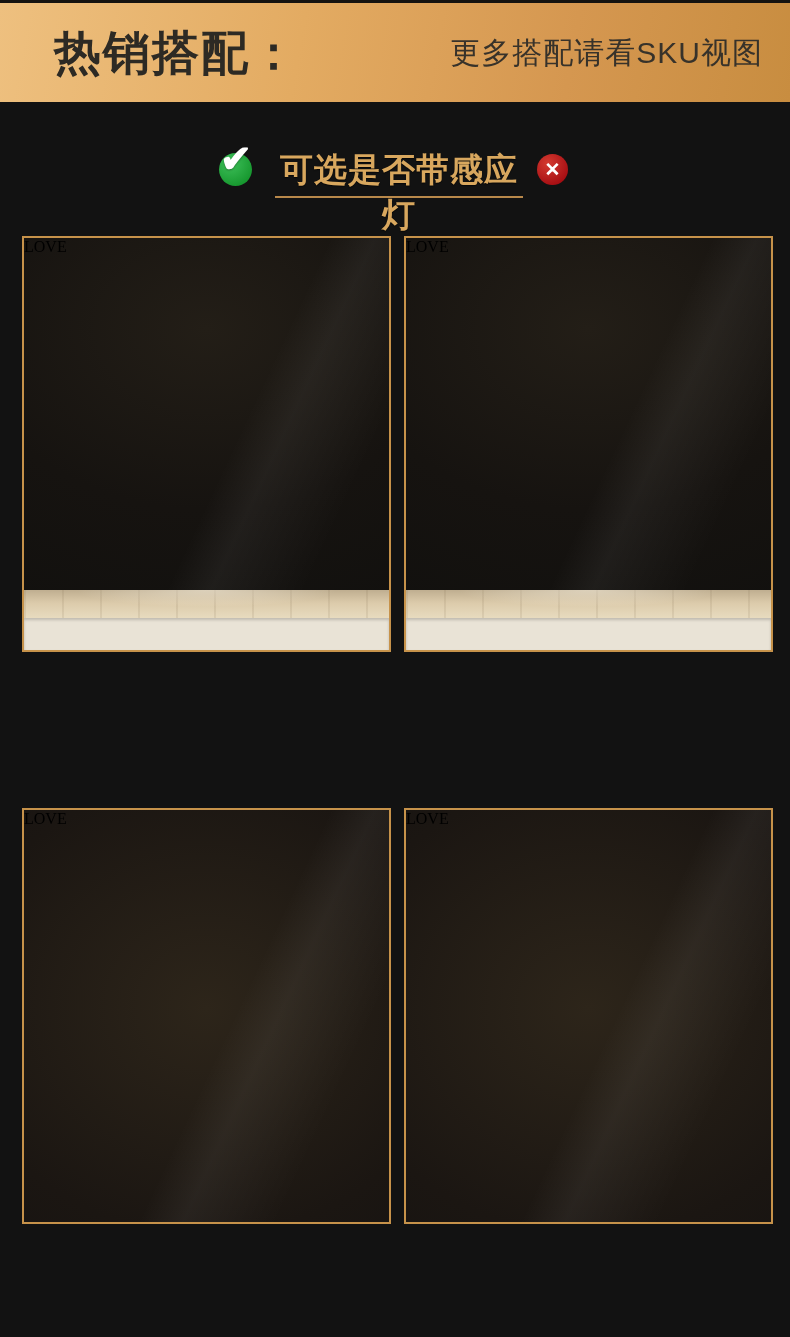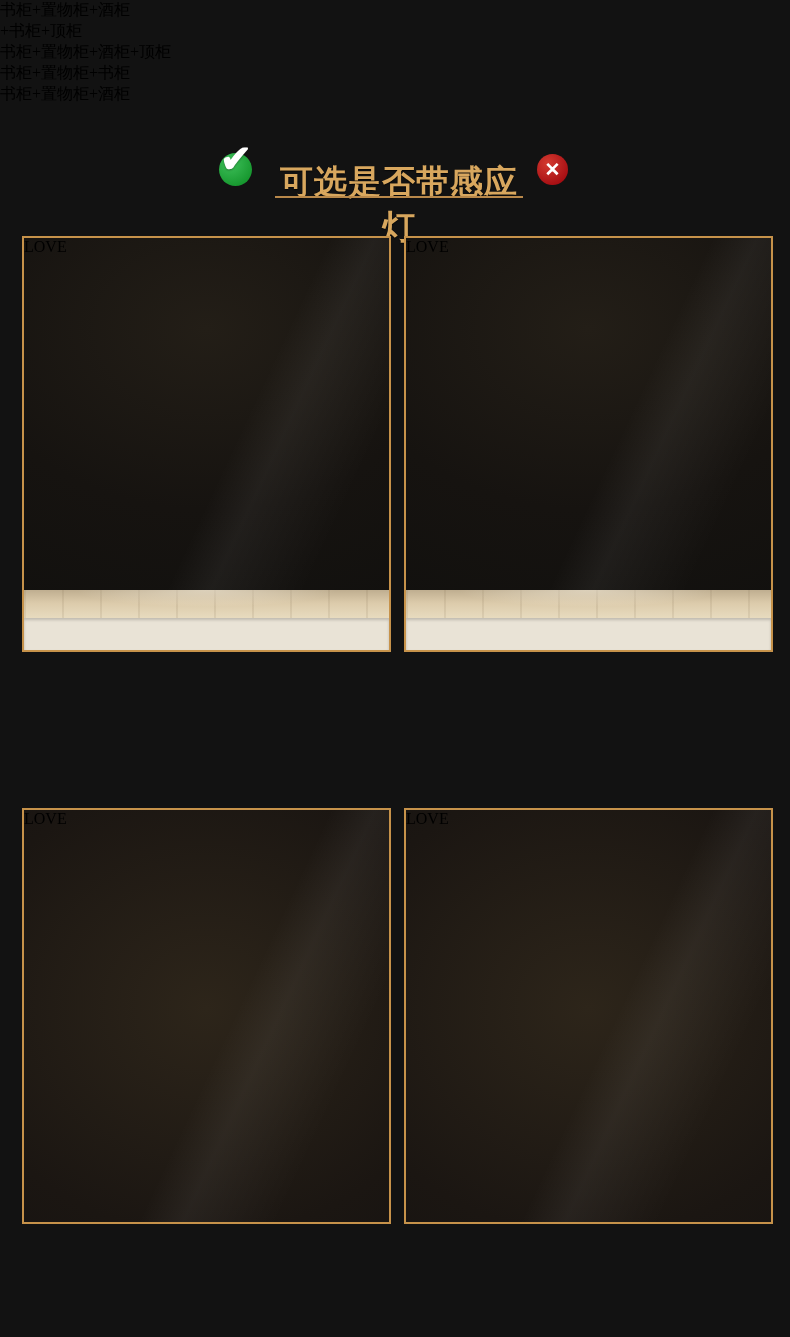--- a/index.html
+++ b/index.html
@@ -18,21 +18,21 @@
 
   
   .icon-check{position:absolute;left:219px;top:153px;width:33px;height:33px;border-radius:50%;
           background:radial-gradient(circle at 35% 30%,#3ec05a,#17982f 75%);}
   .icon-check .glyph{position:absolute;left:1px;top:-13px;font-size:38px;line-height:1;
           color:#fff;font-weight:bold;text-shadow:0 1px 2px rgba(0,0,0,.35);}
   .icon-x{position:absolute;left:537px;top:154px;width:31px;height:31px;border-radius:50%;
           background:radial-gradient(circle at 35% 30%,#d43a30,#a50d12 78%);
           display:flex;align-items:center;justify-content:center;}
   .icon-x .glyph{font-size:19px;color:#fff;font-weight:bold;font-family:"Liberation Sans",sans-serif;}
-  .opt-text{position:absolute;left:267px;top:160px;width:264px;text-align:center;
+  .opt-text{position:absolute;left:267px;top:148px;width:264px;text-align:center;
           font-size:33px;font-weight:bold;color:#d8a75e;letter-spacing:1px;
           text-shadow:0 1px 1px rgba(0,0,0,.6);}
   .opt-line{position:absolute;left:275px;top:196px;width:248px;height:2px;background:#b8884a;}
 
   
   .frame{position:absolute;width:369px;height:416px;box-sizing:border-box;
          border:2px solid #c6924a;background:#0e0c0a;}
   .photo{position:absolute;inset:0;overflow:hidden;
          background:radial-gradient(120% 80% at 50% 22%,#231e17 0%,#161310 55%,#11100e 100%);}
   .photo.warm{background:radial-gradient(120% 95% at 50% 48%,#2d251a 0%,#1b1612 58%,#131110 100%);}
@@ -160,20 +160,24 @@
       line-height:44px;color:#cd9743;letter-spacing:1px;text-shadow:0 1px 1px rgba(0,0,0,.55);}
 
   .bottom-rule{position:absolute;left:0;top:1333px;width:790px;height:2px;background:#c9995a;}
   .bottom-after{position:absolute;left:0;top:1335px;width:790px;height:2px;background:#262626;}
 </style>
 </head>
 <body>
 
 <div class="page">
 
+  <div class="banner">
+    <div class="banner-title">热销搭配：</div>
+    <div class="banner-note">更多搭配请看SKU视图</div>
+  </div>
 
   <div class="icon-check">
     <span class="glyph">✔</span>
   </div>
   <div class="opt-text">可选是否带感应灯</div>
   <div class="icon-x">
     <span class="glyph">✕</span>
   </div>
   <div class="opt-line"></div>
 

